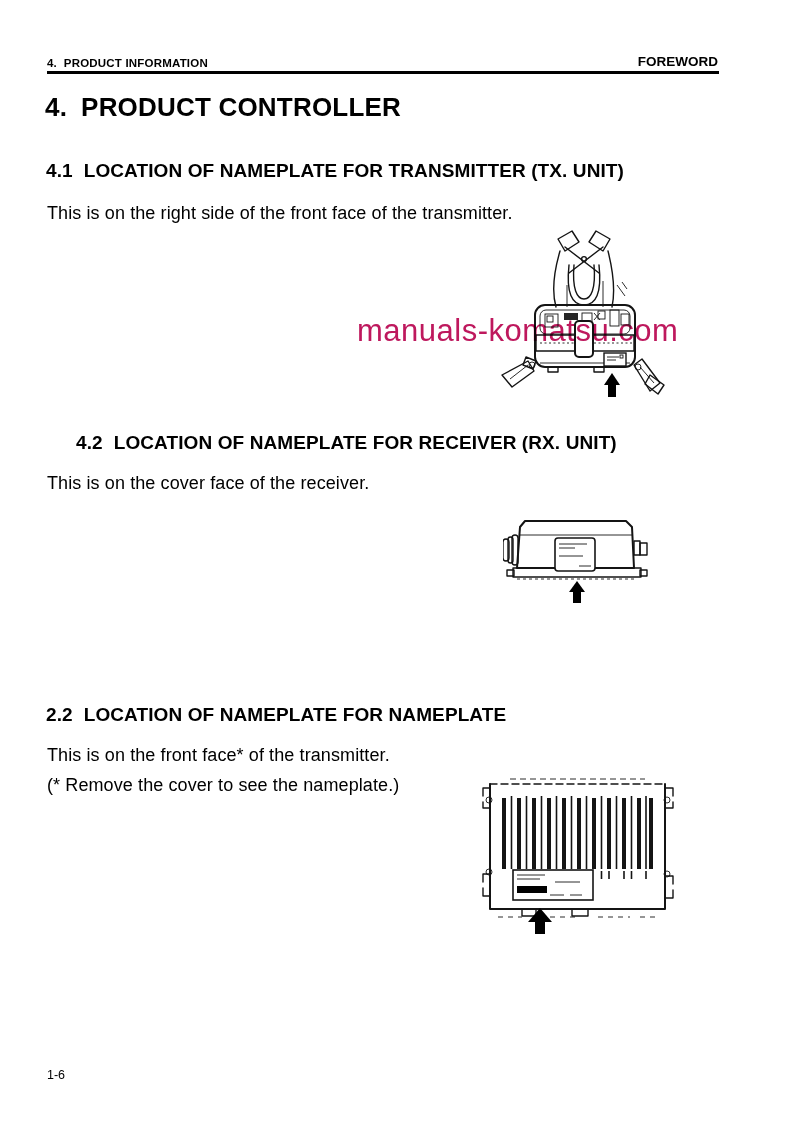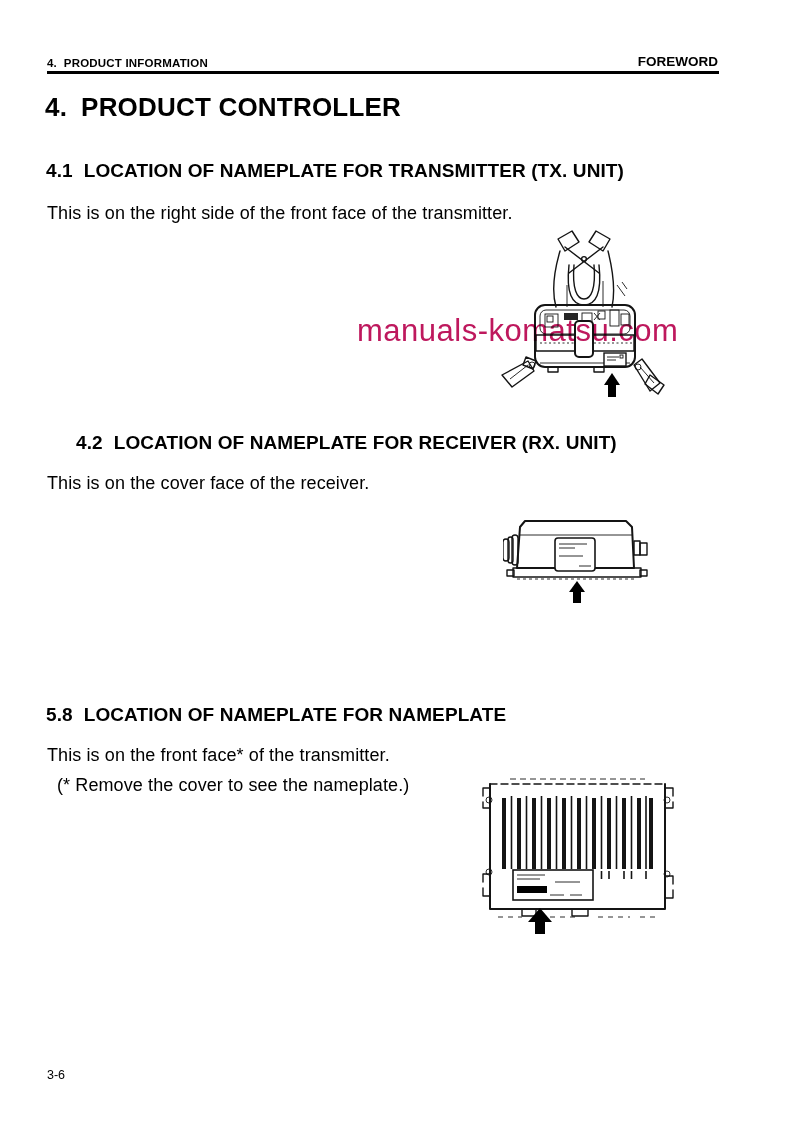--- a/index.html
+++ b/index.html
@@ -17,21 +17,21 @@
   .h1 .num{margin-right:14px;}
   .h2{font-size:19px;font-weight:bold;letter-spacing:.1px;text-align:right;}
   .h2 .num{margin-right:11px;}
   .h2-1{left:46px;top:160px;}
   .h2-2{left:46px;top:432px;margin-left:30px;}
   .h2-3{left:46px;top:704px;}
   .body-txt{font-size:18px;letter-spacing:.1px;}
   .b1{left:47px;top:203px;}
   .b2{left:47px;top:473px;}
   .b3{left:47px;top:745px;}
-  .b3n{left:57px;top:775px;}
+  .b3n{left:47px;top:775px;}
   .footer{left:47px;top:1068px;font-size:12.5px;}
   .watermark{
     left:357px;top:313px;font-size:31px;color:#be185d;letter-spacing:.5px;
     z-index:3;mix-blend-mode:multiply;
   }
   .fig{z-index:2;}
   .fig-tx{left:498px;top:225px;}
   .fig-rx{left:503px;top:513px;}
   .fig-ct{left:480px;top:776px;}
   svg{display:block;}
@@ -141,21 +141,21 @@
       <path class="thin" d="M56,31 H84 M56,35 H72 M56,43 H80"></path>
       <path class="thin" d="M76,53 H88"></path>
     </g>
     <g>
       <polygon class="blk" points="66,79 74,68 82,79"></polygon>
       <rect class="blk" x="70" y="79" width="8" height="11"></rect>
     </g>
   </svg>
 
   <div class="abs h2 h2-3">
-    <span class="num">5.8</span><span>LOCATION OF NAMEPLATE FOR NAMEPLATE</span>
+    <span class="num">2.2</span><span>LOCATION OF NAMEPLATE FOR NAMEPLATE</span>
   </div>
   <div class="abs body-txt b3">This is on the front face* of the transmitter.</div>
   <div class="abs body-txt b3n">(* Remove the cover to see the nameplate.)</div>
 
   <svg class="abs fig fig-ct" width="200" height="158" viewBox="0 0 200 158">
     <g>
       <path class="ln2" d="M10,8 L10,133 L185,133 L185,8"></path>
       <path class="ln" stroke-dasharray="7,4" d="M10,8 H185"></path>
       <path class="thin" stroke-dasharray="6,4" d="M30,3 H165"></path>
       <path class="thin" stroke-dasharray="5,5" d="M18,141 H42 M60,141 H95 M118,141 H150 M160,141 H180"></path>
@@ -182,15 +182,15 @@
       <path class="thin" d="M37,99 H65 M37,103 H60"></path>
       <rect class="blk" x="37" y="110" width="30" height="7"></rect>
       <path class="thin" d="M75,106 H100 M70,119 H84 M90,119 H102"></path>
     </g>
     <g>
       <polygon class="blk" points="48,146 60,132 72,146"></polygon>
       <rect class="blk" x="55" y="146" width="10" height="12"></rect>
     </g>
   </svg>
 
-  <div class="abs footer">3-6</div>
+  <div class="abs footer">1-6</div>
 
 </div>
 
 </body></html>

